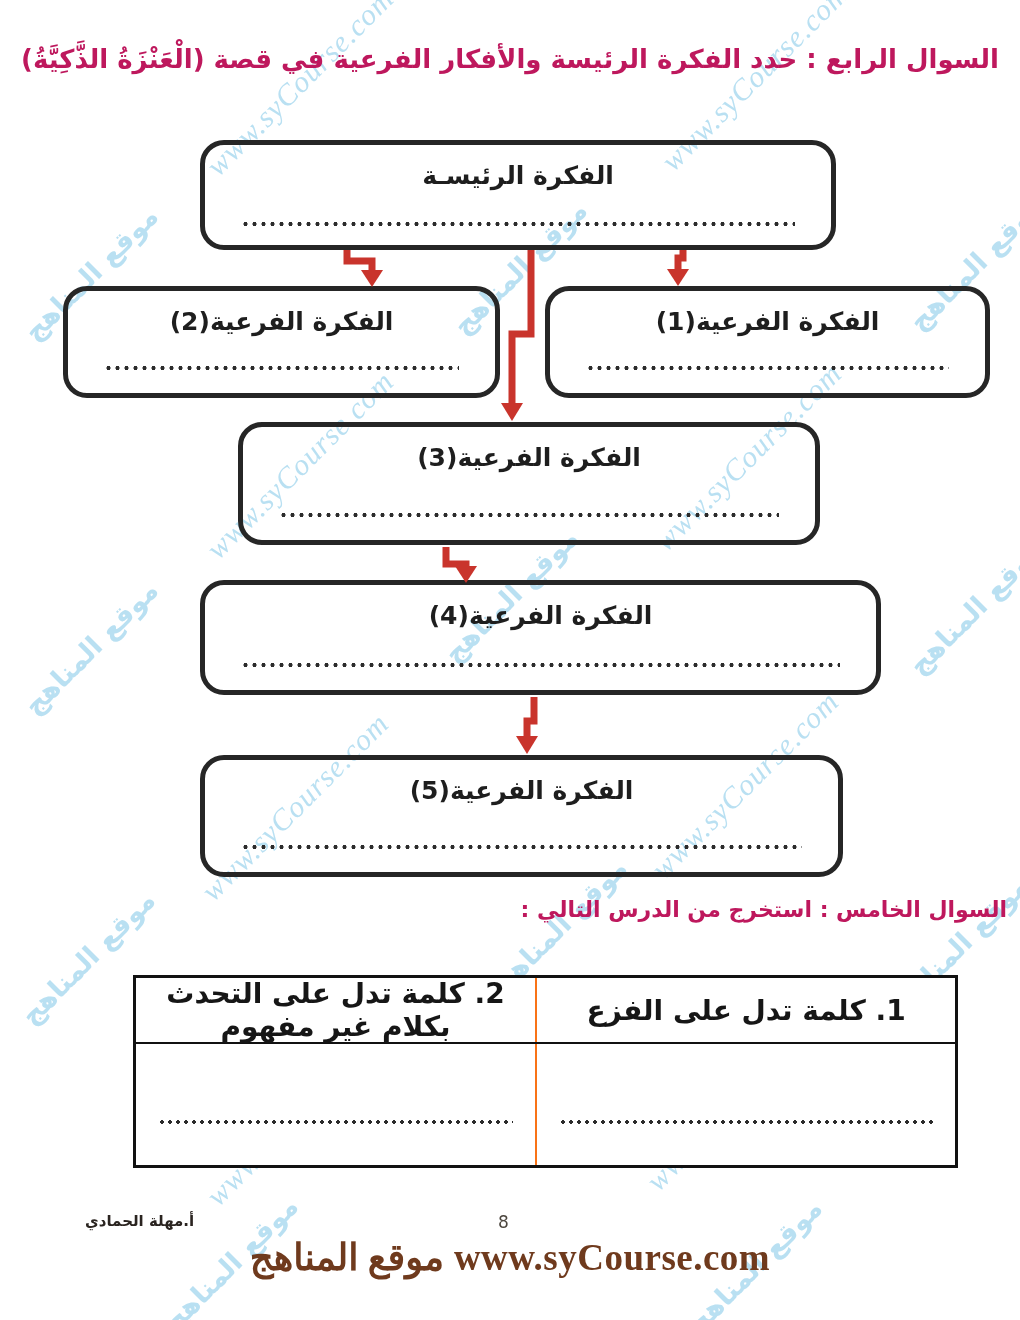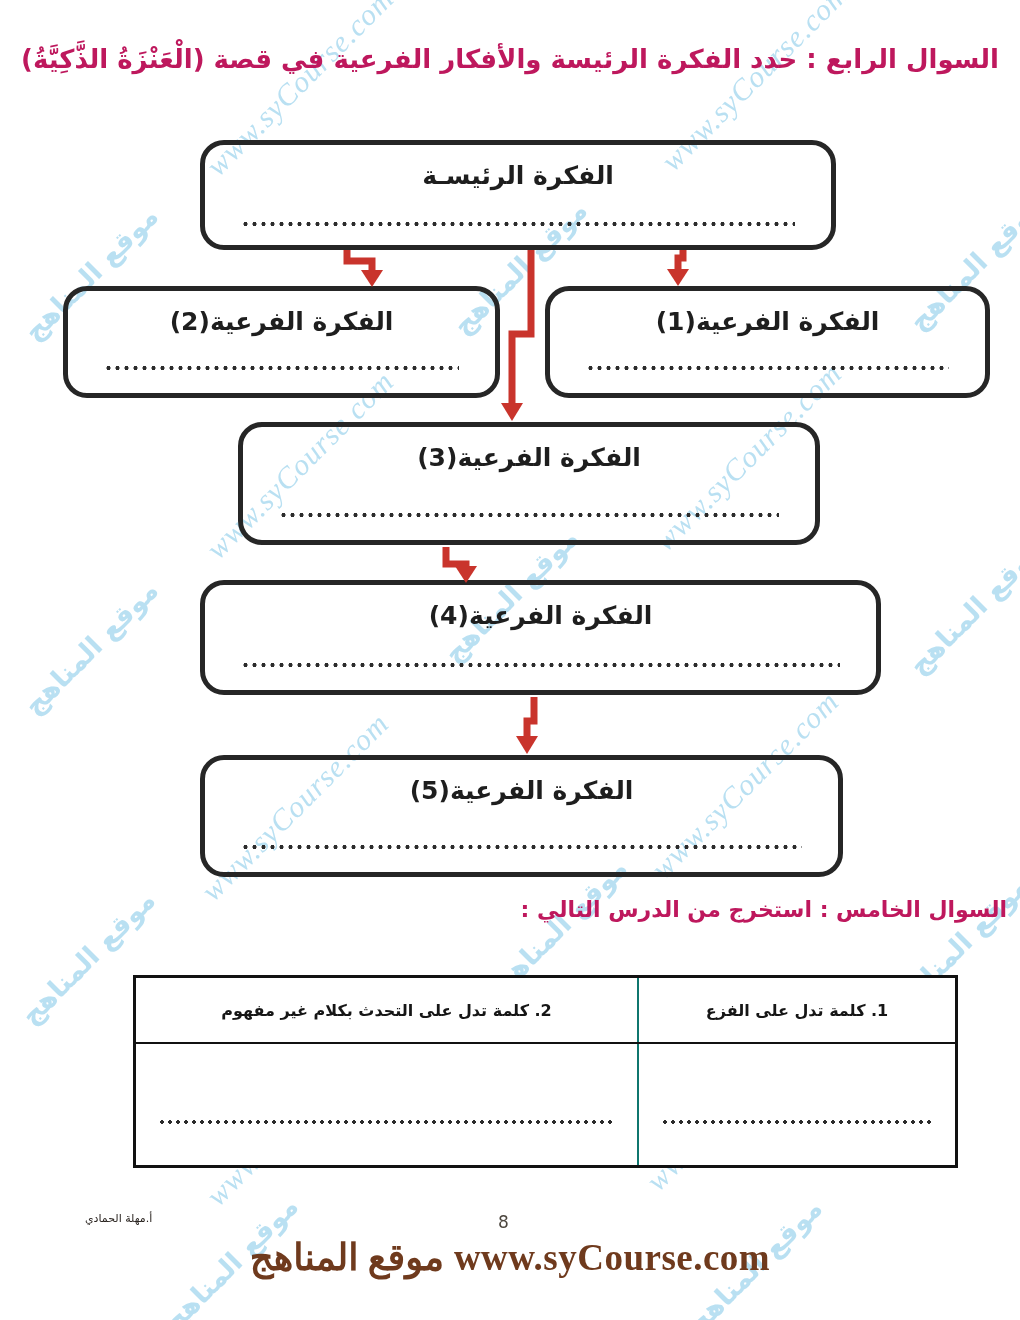--- a/index.html
+++ b/index.html
@@ -55,30 +55,30 @@
   
   .extract-table{
     position:absolute;left:133px;top:975px;width:825px;height:193px;
     border:3px solid #111;box-sizing:border-box;direction:rtl;
     display:flex;flex-direction:column;background:#fff;
   }
   .t-row{display:flex;flex:0 0 auto;}
   .t-row.head{height:64px;border-bottom:2px solid #111;}
   .t-row.body{flex:1 1 auto;}
   .t-cell{box-sizing:border-box;display:flex;align-items:center;justify-content:center;}
-  .t-cell.c1{width:318px;border-left:2px solid #0f766e;}
+  .t-cell.c1{width:420px;border-left:2px solid #f97316;}
   .t-cell.c2{flex:1;}
-  .t-head-label{direction:rtl;font-weight:bold;font-size:16px;color:#161616;
+  .t-head-label{direction:rtl;font-weight:bold;font-size:28px;color:#161616;
     text-align:center;padding:4px 4px;}
   .t-cell .dots{width:calc(100% - 44px);margin:34px 22px 0 22px;
     background-image:radial-gradient(circle,#2b2b2b 1.7px,rgba(0,0,0,0) 2.0px);
     background-size:8px 6px;}
 
   
-  #author{position:absolute;left:85px;top:1212px;font-size:11px;font-weight:normal;
+  #author{position:absolute;left:85px;top:1212px;font-size:15px;font-weight:bold;
     color:#2a2420;direction:rtl;}
   #page-number{position:absolute;left:498px;top:1212px;font-size:17px;color:#4c463e;}
   #brand-line{
     position:absolute;left:0;top:1236px;width:100%;text-align:center;direction:rtl;
     font-family:"Liberation Serif","DejaVu Serif",serif;font-weight:bold;
     font-size:37px;color:#6f3a1d;letter-spacing:0.5px;
   }
 </style>
 </head>
 <body>

